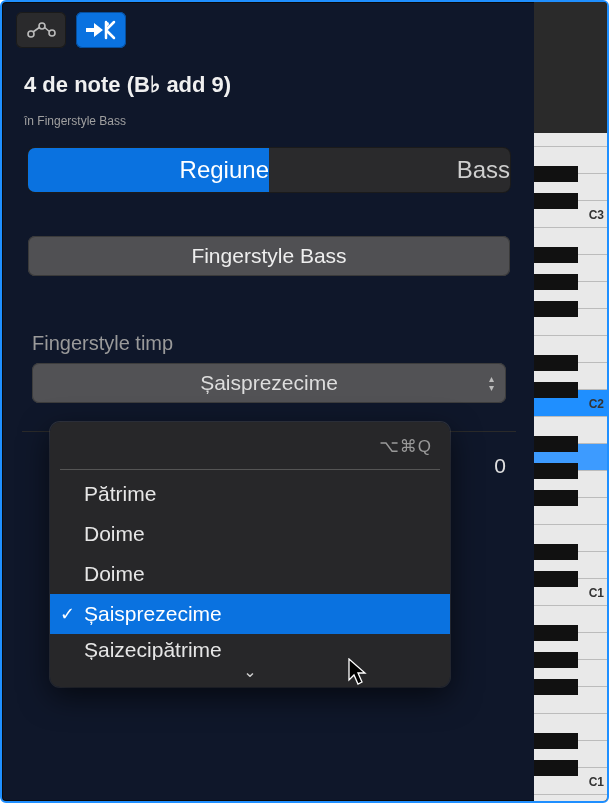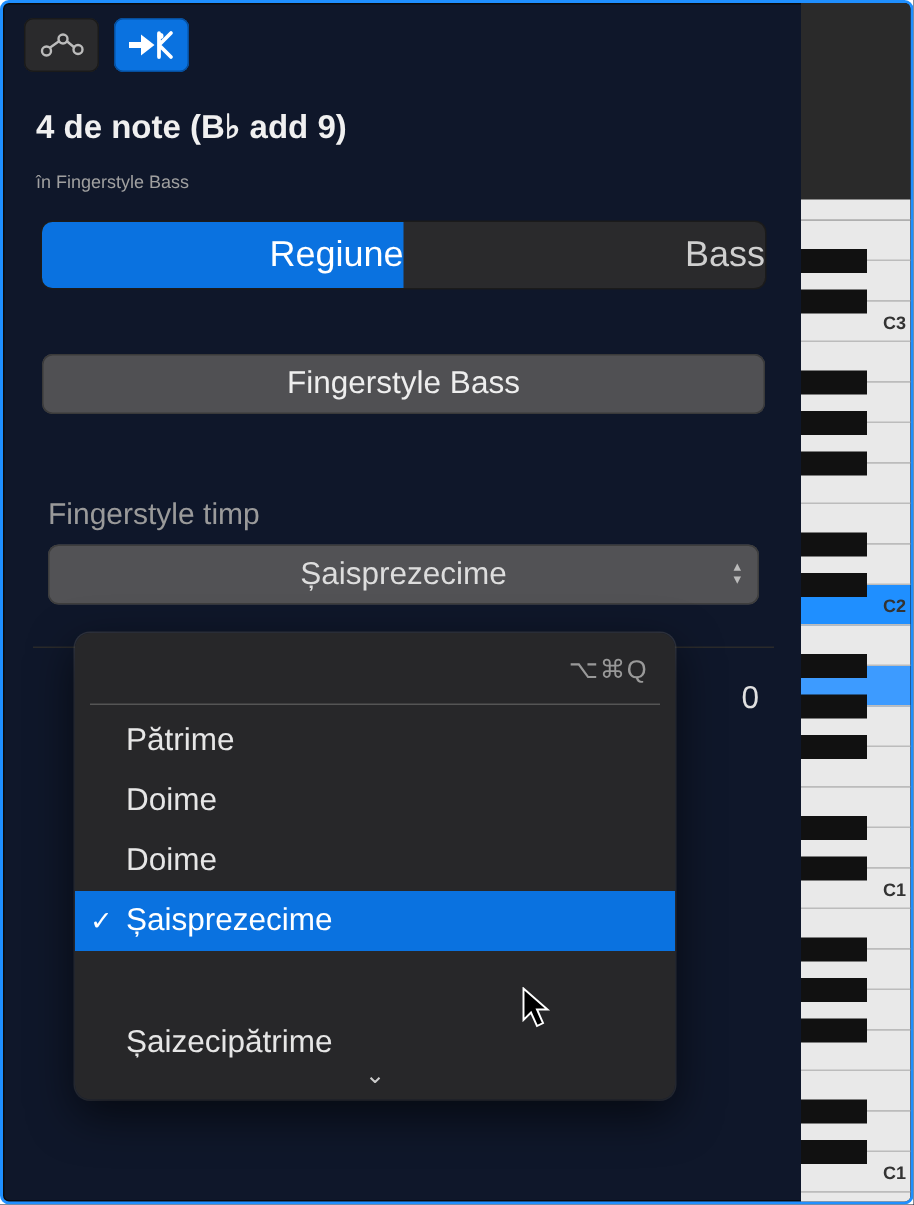--- a/index.html
+++ b/index.html
@@ -93,21 +93,21 @@
     overflow: hidden;
   }
   .popup-item {
     display:flex; align-items:center; padding: 8px 18px 8px 34px;
     font-size:21px; position:relative; cursor:pointer;
   }
   .popup-item .check { position:absolute; left:10px; font-size:18px; }
   .popup-item.selected { background:#0a72e0; color:#fff; }
   .popup-item .shortcut { margin-left:auto; color:#999; font-size:17px; letter-spacing:1px;}
   .popup-sep { height:1px; background:#555; margin: 4px 10px; }
-  .popup-cutoff { height: 26px; overflow:hidden;margin-top:45px; }
+  .popup-cutoff { height: 26px; overflow:hidden; }
   .popup-cutoff .popup-item { padding-top:4px; }
   .popup-arrow { text-align:center; color:#ccc; padding: 2px 0 6px 0; font-size:16px; }
 
   
   .cursor {
     position:absolute; z-index:60; pointer-events:none;
   }
 
   
   .piano { position:relative; width:100%; height:100%; }

